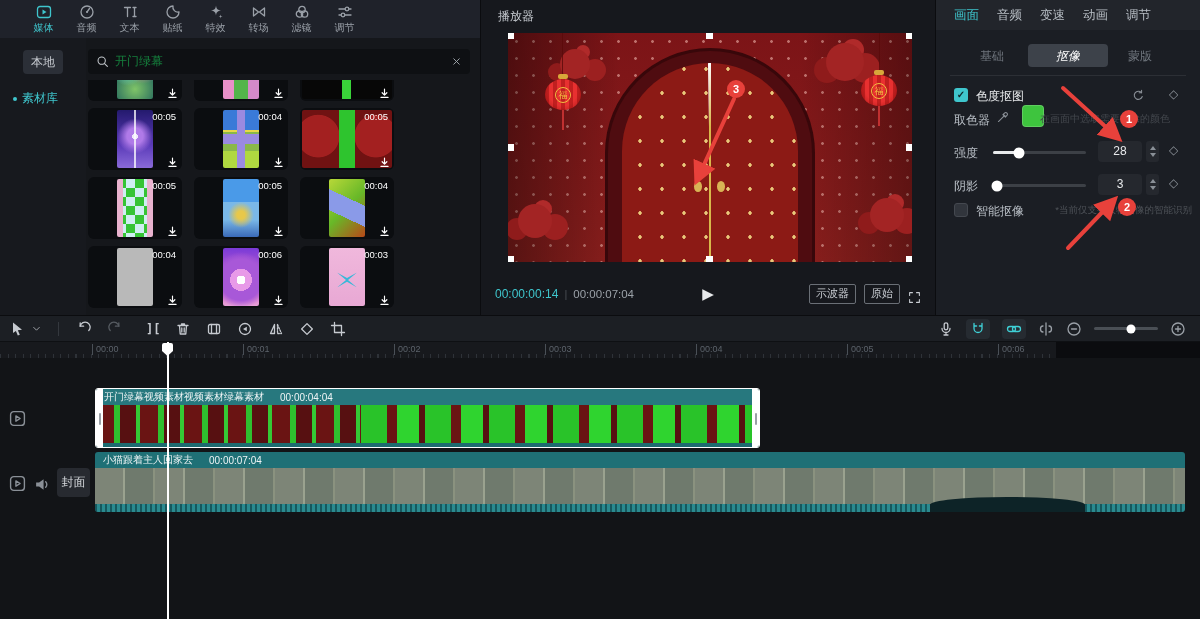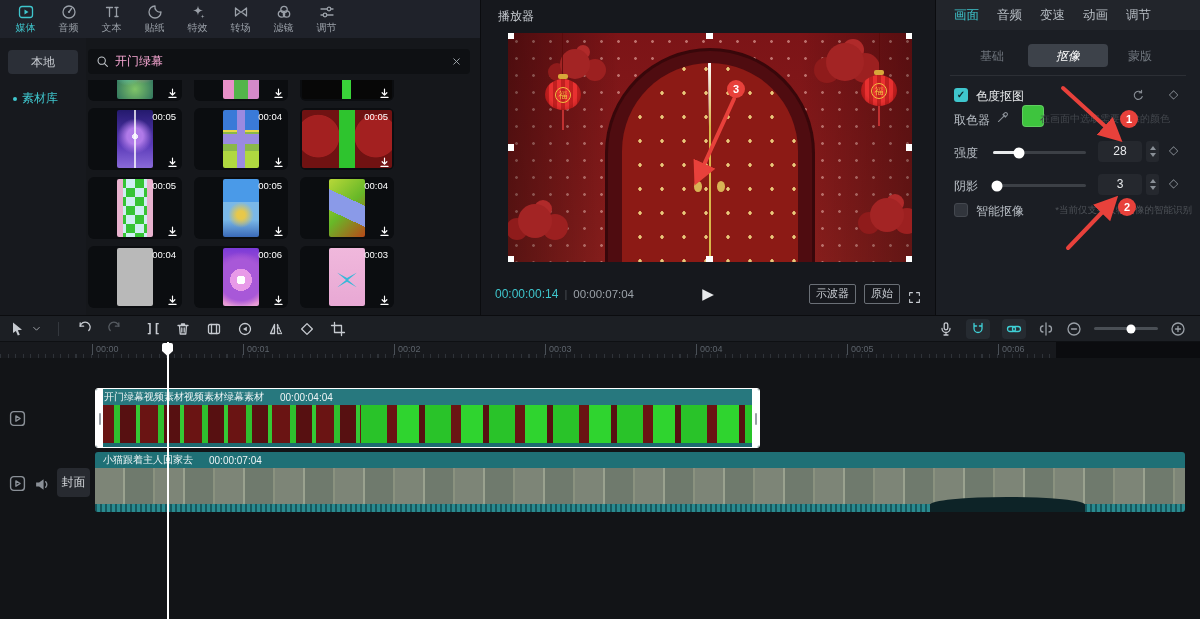--- a/index.html
+++ b/index.html
@@ -3,31 +3,31 @@
 <meta charset="utf-8">
 <style>
   * { margin:0; padding:0; box-sizing:border-box; }
   html,body { width:1200px; height:619px; background:#0b0c0f; font-family:"Liberation Sans", sans-serif; overflow:hidden; }
   .app { position:relative; width:1200px; height:619px; background:#0b0c0f; }
   svg { fill:none; stroke:currentColor; stroke-width:1.3; stroke-linecap:round; stroke-linejoin:round; }
   .ic svg { width:16px; height:16px; display:block; }
 
   
   #left-panel { position:absolute; left:0; top:0; width:480px; height:315px; background:#17191e; }
-  .media-tabbar { height:38px; background:#1f222a; display:flex; align-items:flex-start; padding:4px 0 0 4px; }
+  .media-tabbar { height:38px; background:#1f222a; display:flex; align-items:flex-start; padding:4px 0 0 22px; }
   .mtab { width:43px; display:flex; flex-direction:column; align-items:center; gap:2px; color:#9aa0a8; font-size:10px; cursor:pointer; }
   .mtab.active { color:#3fc6cd; }
   .mtab .lbl { line-height:11px; }
   .lib-body { position:absolute; top:38px; left:0; right:0; bottom:0; display:flex; }
   .lib-side { width:86px; background:#17191e; padding-top:12px; flex:none; }
-  .local-btn { margin:0 auto; width:70px; height:24px; background:#2b2f37; border-radius:4px; color:#c9cdd3; font-size:12px; line-height:24px; text-align:center; cursor:pointer; }
+  .local-btn { margin:0 auto; width:40px; height:24px; background:#2b2f37; border-radius:4px; color:#c9cdd3; font-size:12px; line-height:24px; text-align:center; cursor:pointer; }
   .matlib { margin-top:16px; padding-left:13px; display:flex; align-items:center; gap:5px; color:#3fc6cd; font-size:12px; cursor:pointer; }
   .matlib .dot { width:4px; height:4px; background:#3fc6cd; border-radius:50%; }
   .lib-main { flex:1; background:#15171b; position:relative; }
-  .searchbar { position:absolute; top:11px; left:2px; width:382px; height:25px; background:#0e1013; border-radius:4px; display:flex; align-items:center; padding:0 8px; gap:6px; color:#f9a8d4; font-size:12px; }
+  .searchbar { position:absolute; top:11px; left:2px; width:382px; height:25px; background:#0e1013; border-radius:4px; display:flex; align-items:center; padding:0 8px; gap:6px; color:#15803d; font-size:12px; }
   .searchbar .q { color:#c3c7cc; } .searchbar .q svg{ width:13px; height:13px; }
   .searchbar .val { flex:1; }
   .searchbar .x { color:#aab0b6; } .searchbar .x svg{ width:11px; height:11px; }
   .grid { position:absolute; top:42px; left:2px; right:4px; bottom:0; overflow:hidden; }
   .grow { display:flex; gap:12px; margin-bottom:7px; }
   .card { width:94px; height:62px; background:#0b0d10; border-radius:6px; position:relative; overflow:hidden; flex:none; }
   .grow.partial .card { height:21px; border-radius:0 0 6px 6px; }
   .thumb { position:absolute; left:50%; transform:translateX(-50%); top:2px; bottom:2px; width:36px; border-radius:2px; }
   .thumb.landscape { width:90px; }
   .grow.partial .thumb { top:-30px; }

